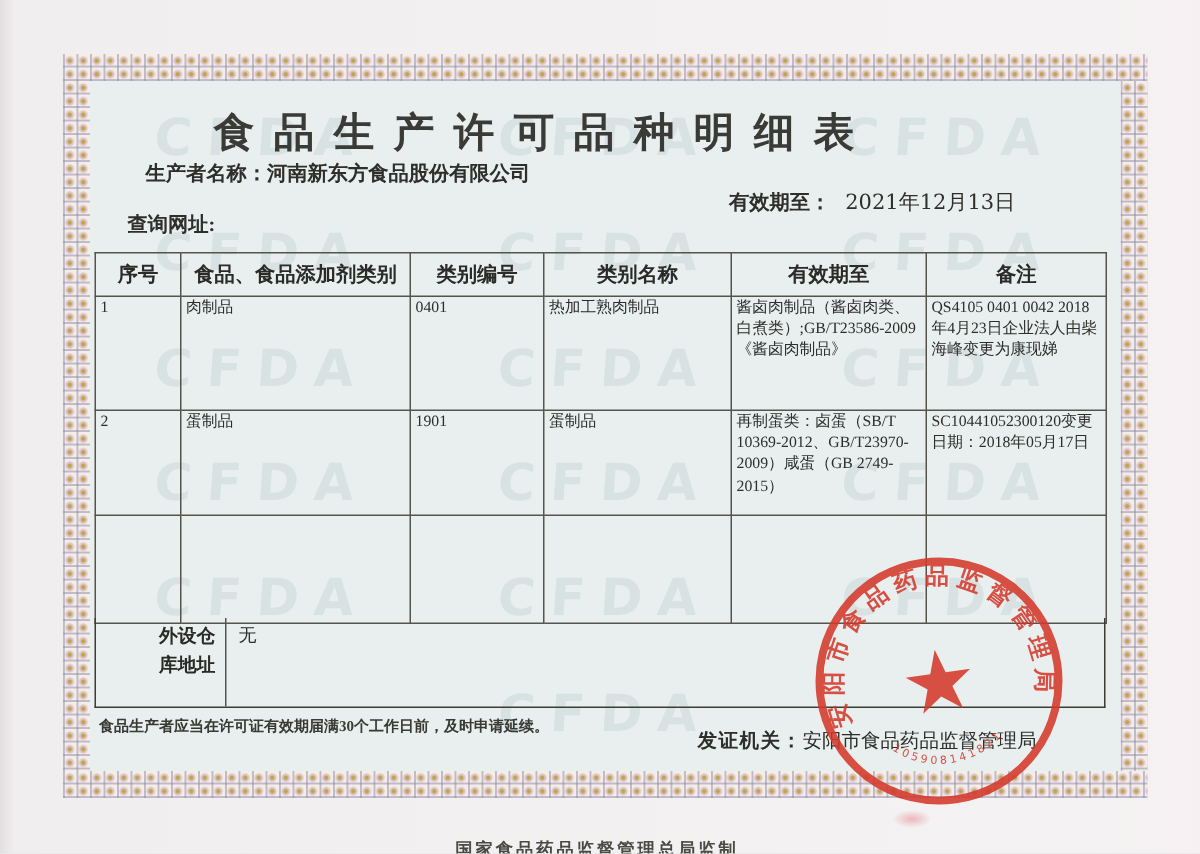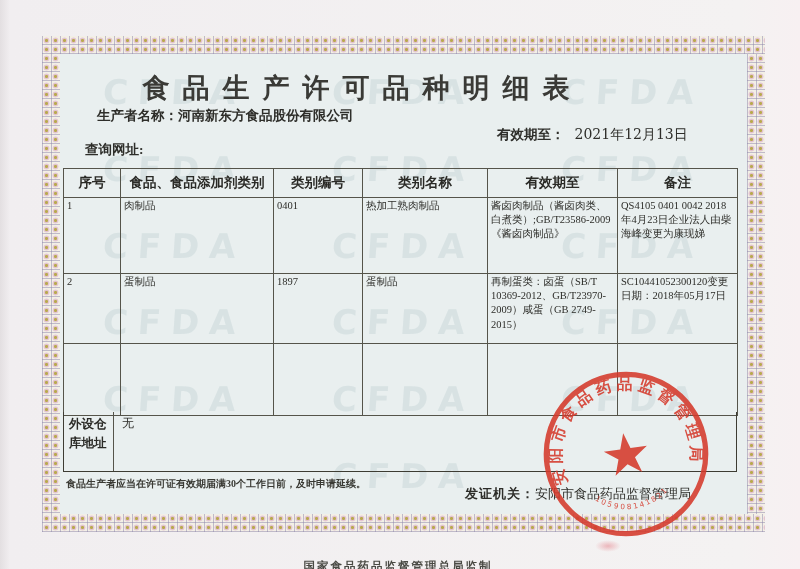--- a/index.html
+++ b/index.html
@@ -57,21 +57,21 @@
     position:absolute;left:97px;top:107px;font-size:13.5px;font-weight:bold;color:#2e2e2a;font-family:Liberation Mono, monospace;
   }
   .license-no{
     position:absolute;left:155px;top:126px;
     font-family:"DejaVu Serif",serif;font-size:15px;letter-spacing:.5px;color:#2c2c28;
   }
   .license-label{
     position:absolute;left:85px;top:141px;font-size:13.5px;font-weight:bold;color:#2e2e2a;
   }
   .valid-line{
-    position:absolute;left:497px;top:126px;font-size:13.5px;font-weight:bold;color:#2e2e2a;
+    position:absolute;left:486px;top:126px;font-size:13.5px;font-weight:bold;color:#2e2e2a;
   }
   .valid-line .val{font-weight:normal;font-family:"DejaVu Serif",serif;padding-left:10px;font-size:14px;}
 
   table.main{
     position:absolute;left:63px;top:168px;width:674px;
     border-collapse:collapse;table-layout:fixed;
     background:transparent;
   }
   table.main th,table.main td{
     border:1px solid #55544a;
@@ -92,21 +92,21 @@
   td.c-cat,td.c-code,td.c-name{font-size:11.5px;}
 
   .warehouse-row{
     position:absolute;left:63px;top:412px;width:674px;height:60px;
     border:1.5px solid #3d3c33;border-top:none;
     display:flex;box-sizing:border-box;
   }
   .warehouse-label{
     width:39px;border-right:1px solid #55544a;
     font-size:12.5px;font-weight:bold;line-height:1.55;
-    padding:3px 5px;color:#2a2a26;
+    padding:3px 5px;color:#2a2a26;margin-left:37px;
   }
   .warehouse-value{
     flex:1;font-size:12px;padding:3px 8px;color:#2d2d29;
   }
 
   .foot-note1{position:absolute;left:66px;top:477px;font-size:10px;font-weight:bold;color:#3a3a34;}
   .foot-note2{position:absolute;left:66px;top:492px;font-size:10px;font-weight:bold;color:#3a3a34;}
   .issuer-line{position:absolute;left:465px;top:485px;font-size:13px;color:#2d2d29;}
   .issuer-line .lbl{font-weight:bold;letter-spacing:1px;}
   .made-by{
@@ -188,21 +188,21 @@
       <td class="c-no">1</td>
       <td class="c-cat">肉制品</td>
       <td class="c-code">0401</td>
       <td class="c-name">热加工熟肉制品</td>
       <td>酱卤肉制品（酱卤肉类、白煮类）;GB/T23586-2009《酱卤肉制品》</td>
       <td>QS4105 0401 0042 2018年4月23日企业法人由柴海峰变更为康现娣</td>
     </tr>
     <tr class="row-product2">
       <td class="c-no">2</td>
       <td class="c-cat">蛋制品</td>
-      <td class="c-code">1897</td>
+      <td class="c-code">1901</td>
       <td class="c-name">蛋制品</td>
       <td>再制蛋类：卤蛋（SB/T 10369-2012、GB/T23970-2009）咸蛋（GB 2749-2015）</td>
       <td>SC10441052300120变更日期：2018年05月17日</td>
     </tr>
     <tr class="row-empty">
       <td></td>
       <td></td>
       <td></td>
       <td></td>
       <td></td>

